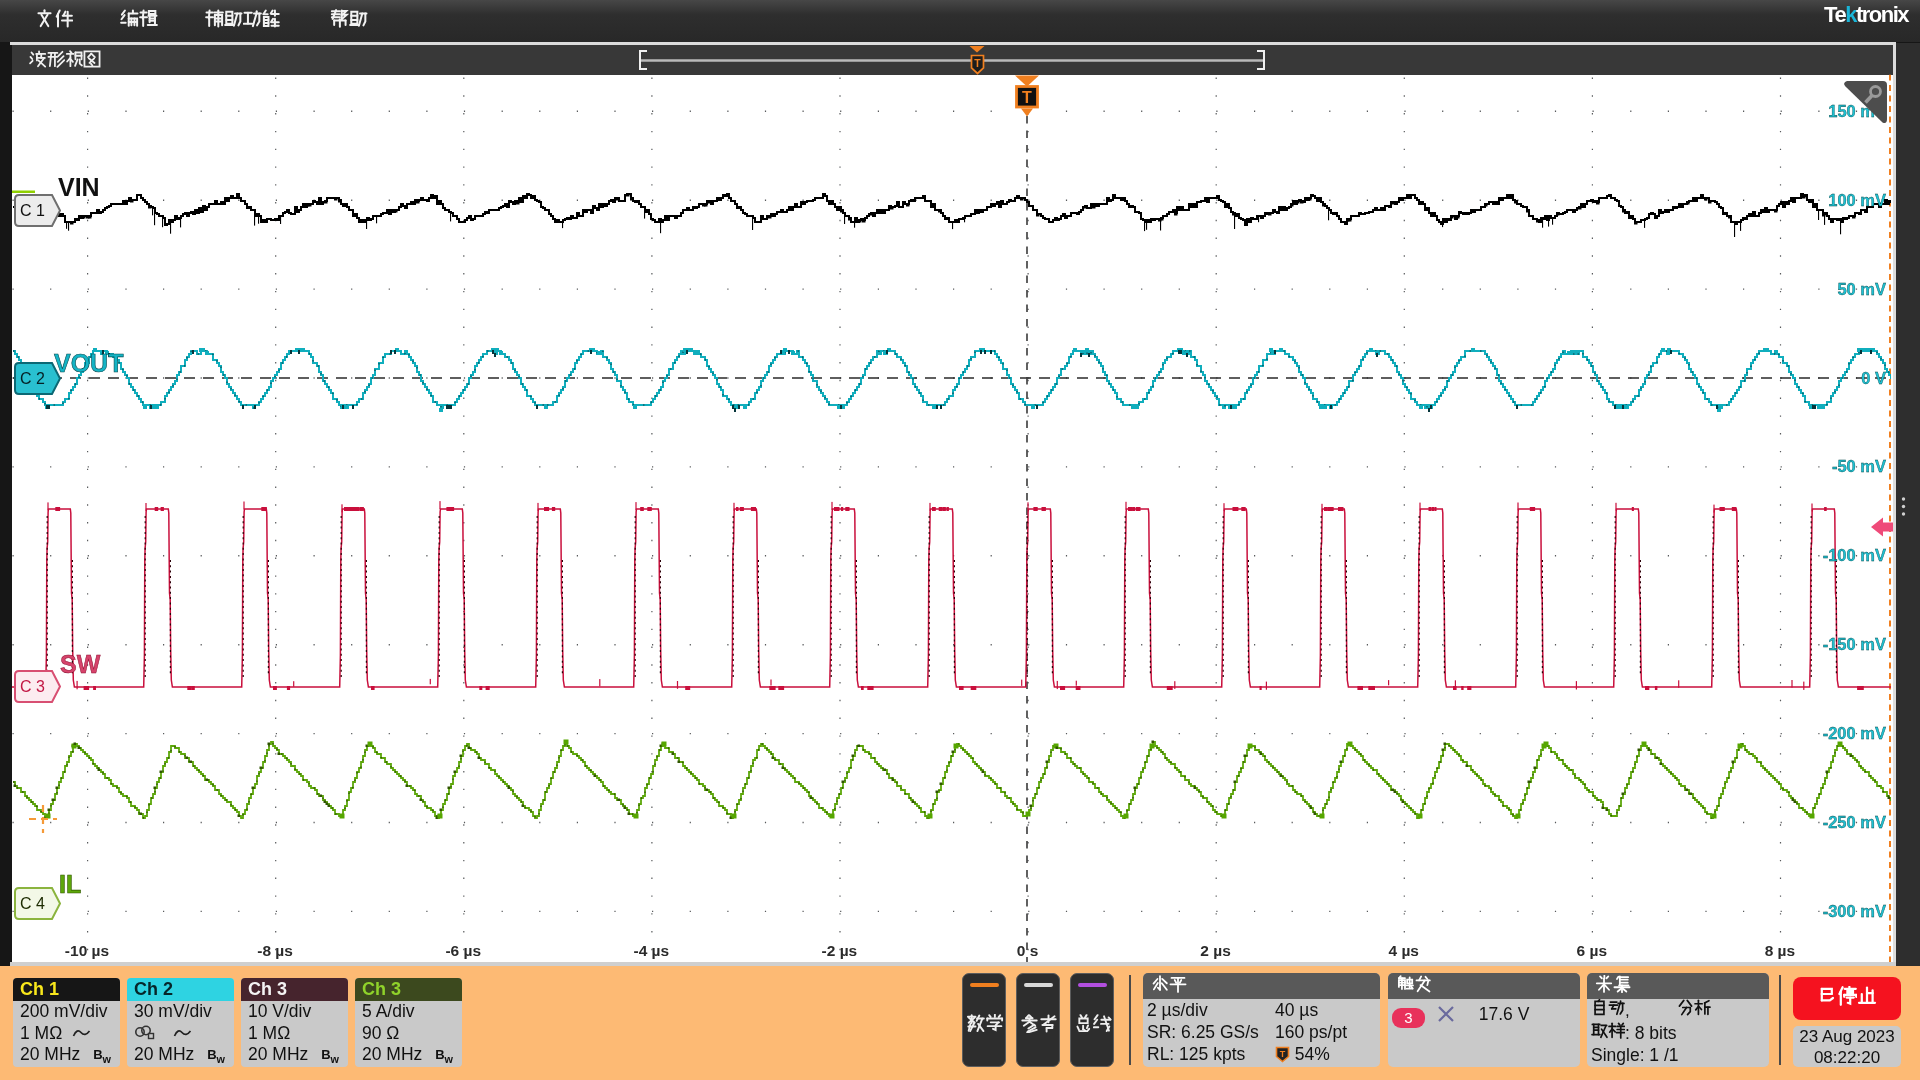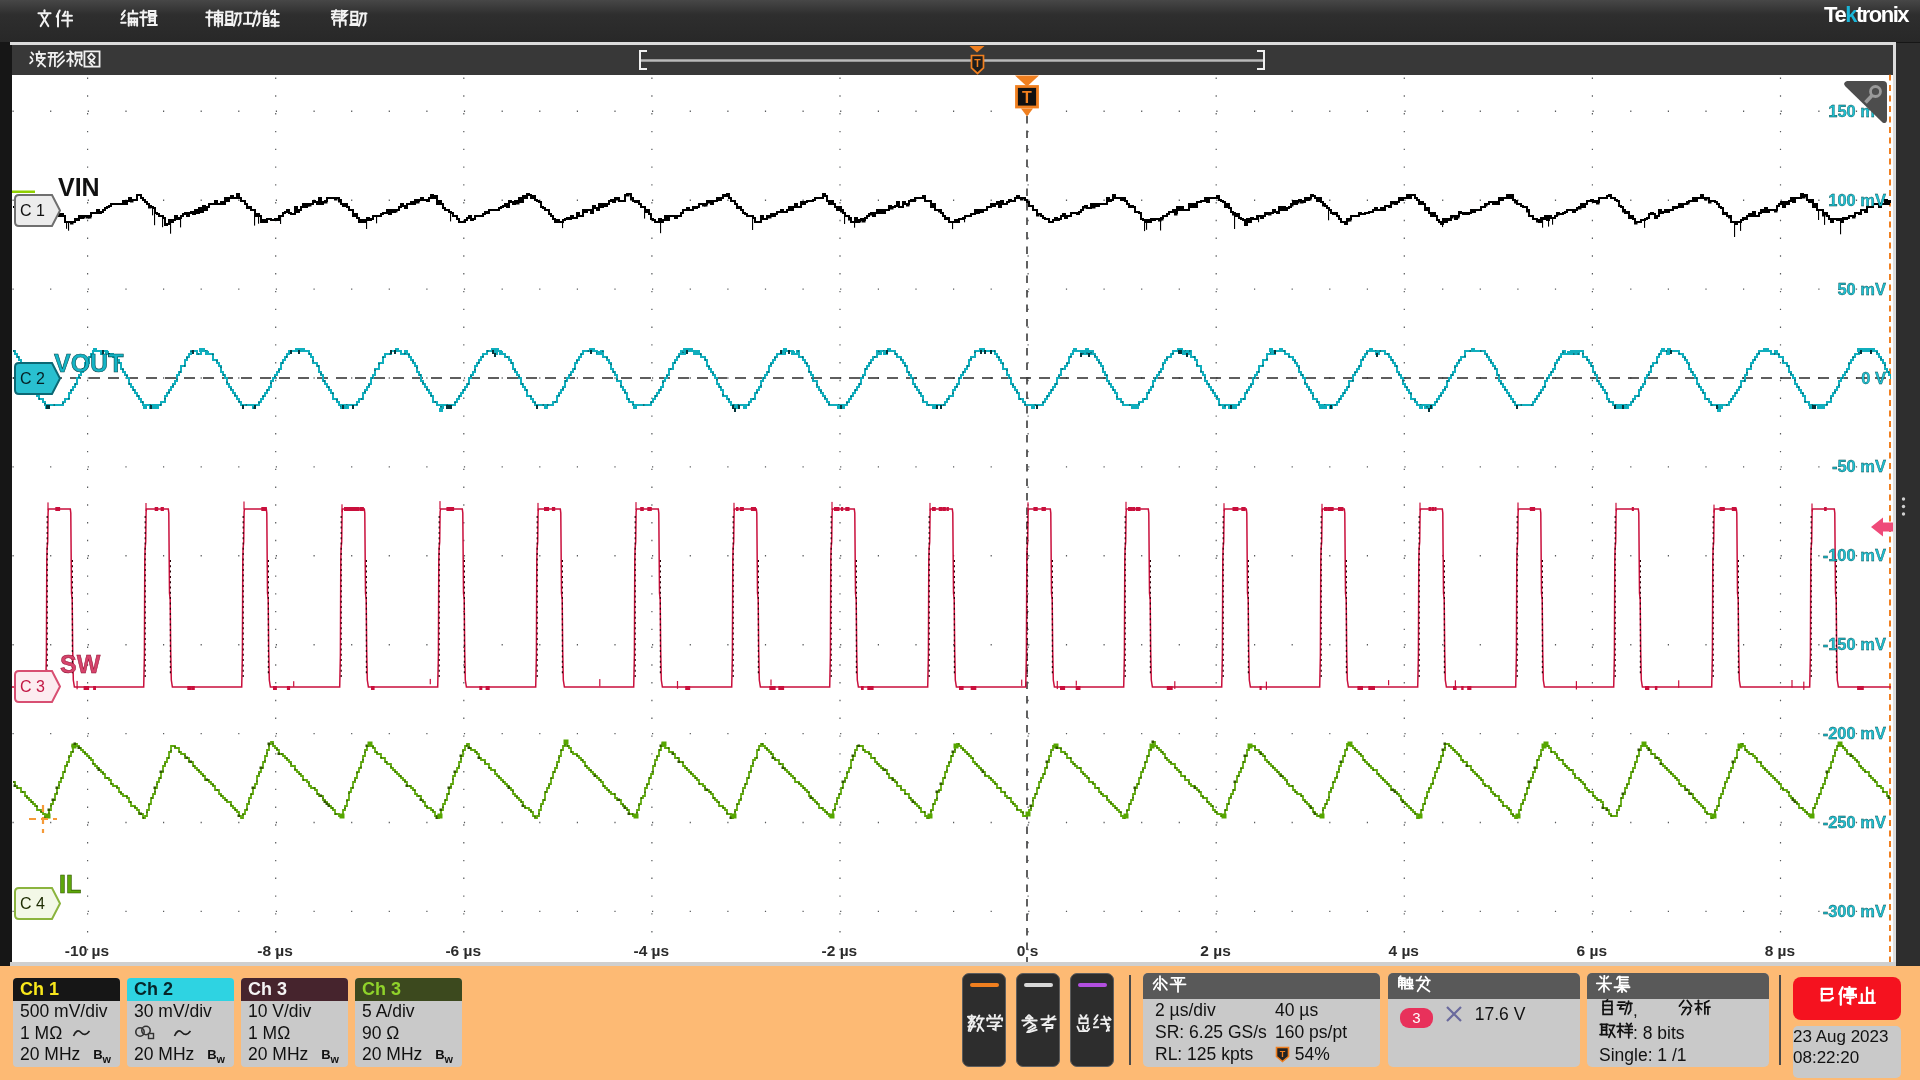--- a/index.html
+++ b/index.html
@@ -17,26 +17,26 @@
 #rstrip { position:absolute; left:1896px; top:43px; width:24px; height:923px; background:#2e2e2e; }
 #bottom { position:absolute; left:0; top:966px; width:1920px; height:114px; background:#fdba74; }
 .chb { position:absolute; top:12px; width:107px; height:89px; border-radius:4px; background:#c9c9c9; overflow:hidden; color:#111; }
 .chh { height:23px; font-size:18px; font-weight:bold; padding:0 0 0 7px; line-height:22px; }
 .chr { font-size:17.5px; line-height:21.5px; padding-left:7px; white-space:nowrap; }
 .btn { position:absolute; top:7px; width:44px; height:94px; background:#2d2d2d; border:1px solid #5c5c5c; border-radius:7px; }
 .btn .cl { position:absolute; left:7px; top:9px; width:29px; height:3.5px; border-radius:2px; }
 .btn .bt { position:absolute; left:3px; top:40px; width:38px; text-align:center; color:#eee; }
 .panel { position:absolute; top:7px; height:94px; background:#c9c9c9; border-radius:5px; overflow:hidden; color:#111; }
 .ph { height:26px; background:#595959; color:#fff; font-size:17px; padding:2px 0 0 8px; }
-.pr { font-size:17.5px; line-height:22px; padding-left:12px; position:relative; }
+.pr { font-size:17.5px; line-height:22px; padding-left:4px; position:relative; }
 .sep { position:absolute; top:9px; width:2px; height:90px; background:#4a4a4a; }
 #stopbtn { position:absolute; left:1793px; top:11px; width:108px; height:43px; background:#f5121f; border-radius:8px;
   color:#fff; font-size:20px; font-weight:bold; text-align:center; padding-top:9px; }
-#datebox { position:absolute; left:1793px; top:60px; width:108px; height:52px; background:#c9c9c9; border-radius:5px;
-  color:#111; font-size:17px; line-height:20.5px; padding-top:1px; }
+#datebox { position:absolute; left:1793px; top:60px; width:108px; height:41px; background:#c9c9c9; border-radius:5px;
+  color:#111; font-size:17px; text-align:center; line-height:20.5px; padding-top:1px; }
 </style></head><body>
 <div id="page">
   <div id="menubar">
     <span class="mi" style="left:35px"><svg style="width:19px;height:19px;vertical-align:0px" viewBox="0 0 100 100" fill="none" stroke="#f2f2f2" stroke-width="10.6" stroke-linecap="round">
           <path d="M50 6 V16"></path>
           <path d="M18 22 H82"></path>
           <path d="M66 30 L30 90"></path>
           <path d="M34 30 L70 90"></path>
         </svg><svg style="width:19px;height:19px;vertical-align:0px" viewBox="0 0 100 100" fill="none" stroke="#f2f2f2" stroke-width="10.6" stroke-linecap="round">
           <path d="M30 8 L14 40"></path>
@@ -178,21 +178,21 @@
           <path d="M46 20 L66 40"></path>
           <path d="M32 46 L64 72"></path>
           <path d="M62 46 L36 72"></path>
           <path d="M44 76 L52 86"></path>
         </svg></span>
     </div>
   <div id="plotbg"></div>
   <div id="bottom">
     <div class="chb" style="left:13px">
         <div class="chh" style="background:#161616;color:#f8e71c">Ch 1</div>
-      <div class="chr">500 mV/div</div>
+      <div class="chr">200 mV/div</div>
         <div class="chr">1 MΩ&nbsp;&nbsp;<svg width="19" height="12" viewBox="0 0 19 12" style="vertical-align:0px">
             <path d="M1.5 9 Q5 1 9 5.5 T17.5 4" fill="none" stroke="#222" stroke-width="1.7"></path>
           </svg></div>
         <div class="chr">20 MHz<span style="float:right;margin-right:9px;font-size:13px;font-weight:bold">B<sub>w</sub></span></div>
       </div>
     <div class="chb" style="left:127px">
         <div class="chh" style="background:#2ed3e2;color:#06262a">Ch 2</div>
       <div class="chr">30 mV/div</div>
         <div class="chr"><svg width="24" height="15" viewBox="0 0 24 15" style="vertical-align:-1px">
             <circle cx="6" cy="7" r="4.2" fill="none" stroke="#333" stroke-width="1.6"></circle>
@@ -328,21 +328,21 @@
             <path d="M40 8 L28 30"></path>
             <path d="M64 10 L74 22"></path>
             <path d="M60 30 L20 90"></path>
             <path d="M80 30 L74 56"></path>
             <path d="M36 56 L86 92"></path>
           </svg></div>
       <div class="pr" style="padding-top:4px"><span style="display:inline-block;width:33px;height:20px;background:#e8315b;border-radius:9px;color:#fff;text-align:center;font-size:15px;line-height:20px;vertical-align:-3px">3</span>
       <svg width="20" height="18" viewBox="0 0 20 18" style="vertical-align:-3px;margin-left:6px">
             <path d="M3 2 L17 16 M17 2 L3 16" stroke="#6a6a9e" stroke-width="2.2" fill="none"></path>
           </svg>
-      <span style="margin-left:6px">17.6 V</span></div>
+      <span style="margin-left:18px">17.6 V</span></div>
     </div>
     <div class="panel" style="left:1587px;width:182px">
       <div class="ph"><svg style="width:18px;height:18px;vertical-align:0px" viewBox="0 0 100 100" fill="none" stroke="#fff" stroke-width="10.0" stroke-linecap="round">
             <path d="M28 8 L38 18"></path>
             <path d="M52 4 V20"></path>
             <path d="M74 8 L64 18"></path>
             <path d="M10 46 H90"></path>
             <path d="M50 20 V94"></path>
             <path d="M48 54 L22 82"></path>
             <path d="M52 54 L78 82"></path>

